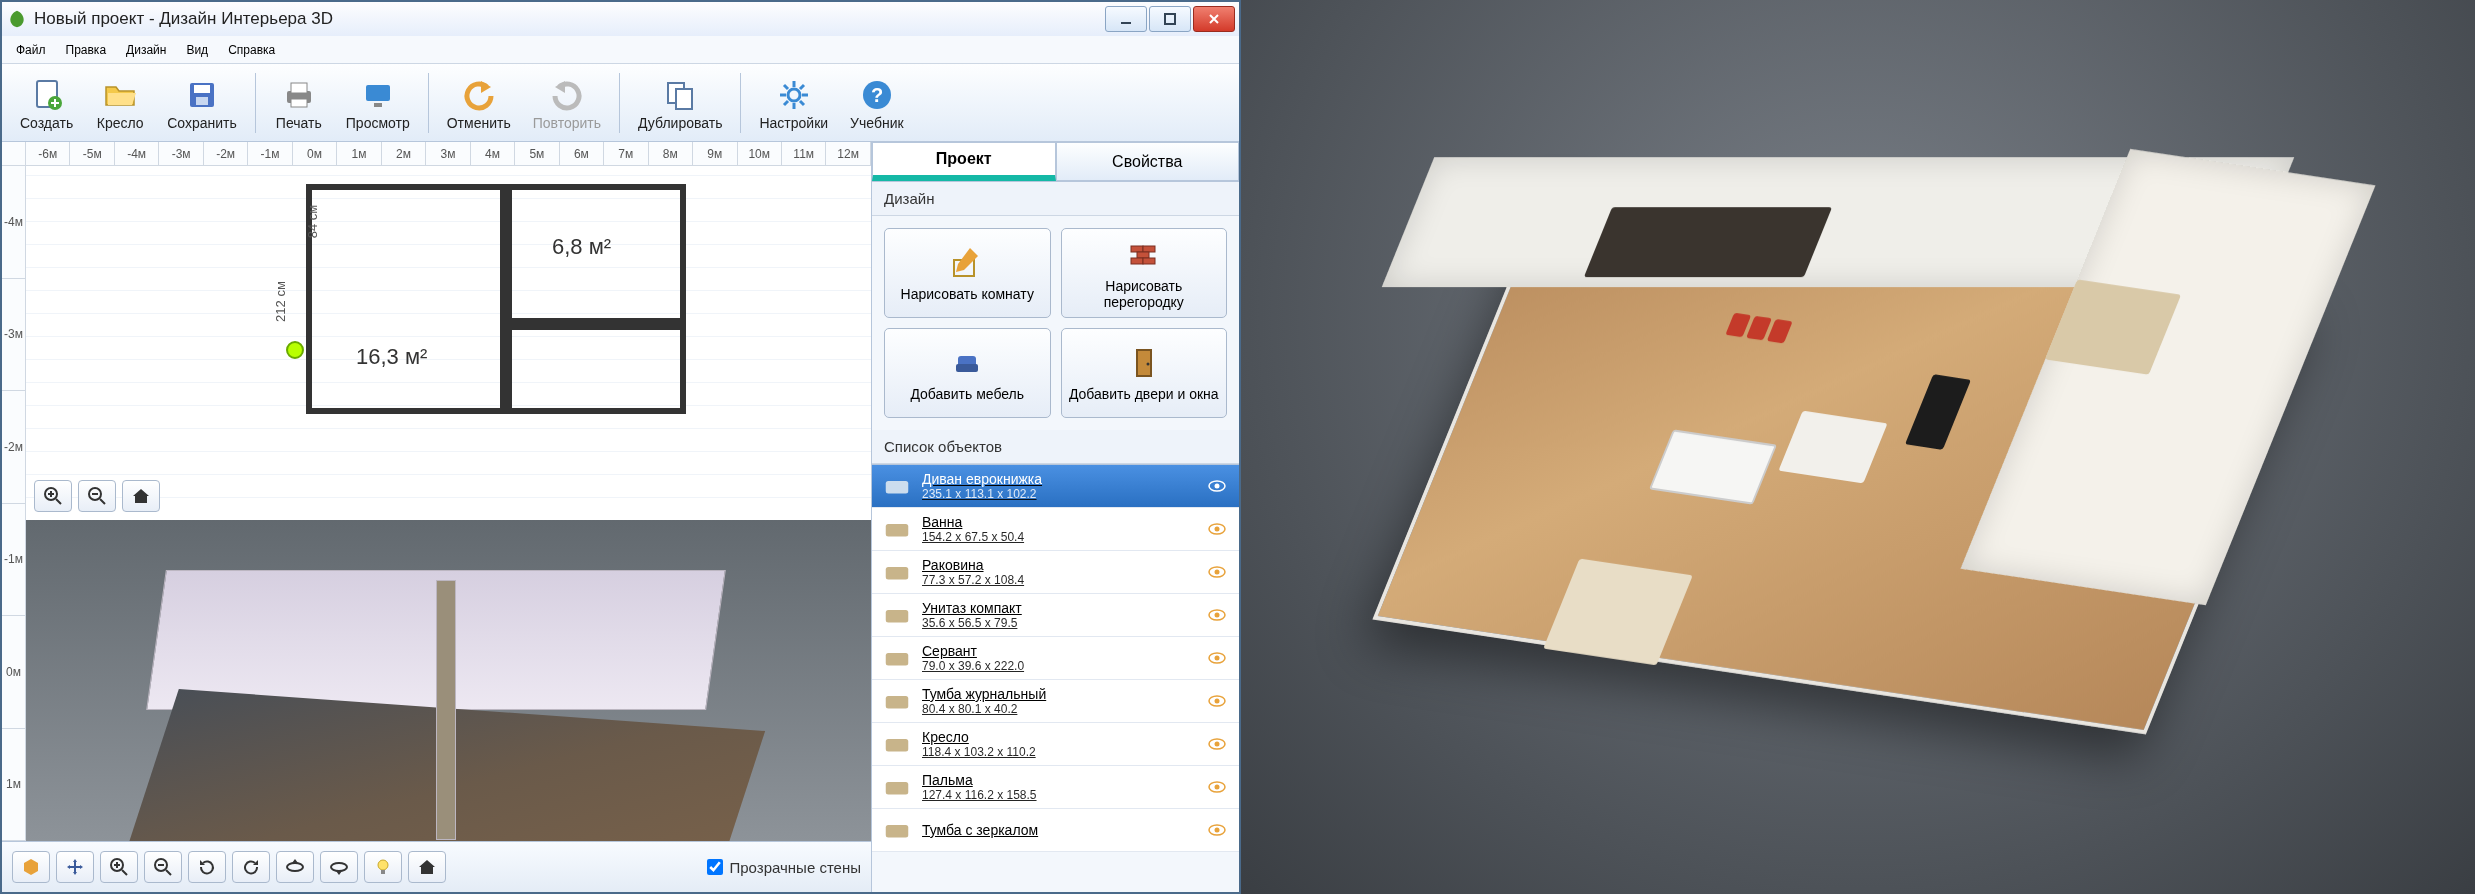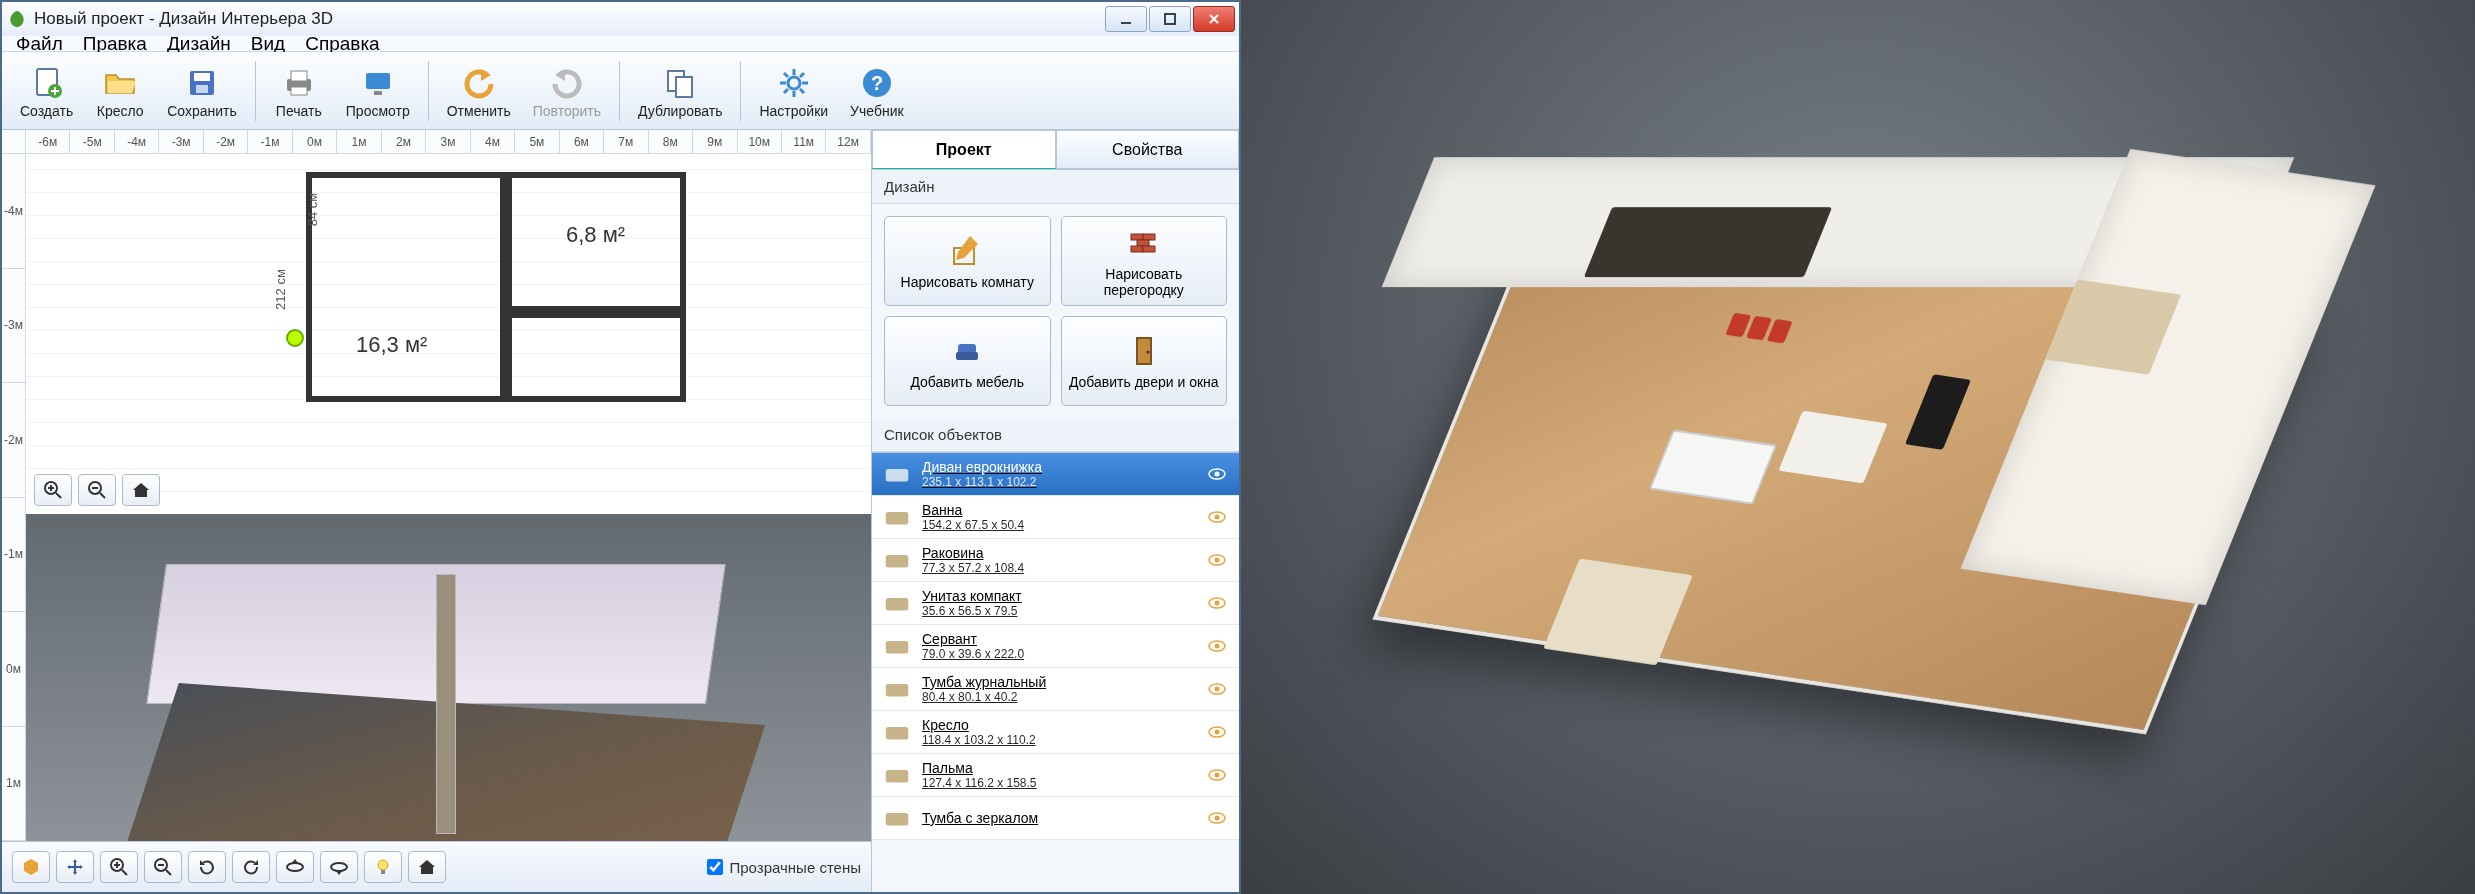--- a/index.html
+++ b/index.html
@@ -9,21 +9,21 @@
 .app { width:1241px; height:894px; border:2px solid #4a6a8a; display:flex; flex-direction:column; background:#f0f0f0; }
 .titlebar { height:34px; background:linear-gradient(#fdfdfe,#e6eefb); display:flex; align-items:center; padding:0 4px; font-size:17px; color:#222; }
 .titlebar .leaf { width:22px; height:22px; margin-right:6px; display:flex; align-items:center; justify-content:center; }
 .titlebar .leaf svg { width:20px; height:20px; }
 .titlebar .title { flex:1; }
 .winbtns { display:flex; gap:2px; }
 .winbtn { width:42px; height:26px; background:linear-gradient(#f6faff,#d7e6f7); border:1px solid #8aa5c4; border-radius:3px; display:flex; align-items:center; justify-content:center; }
 .winbtn.close { background:linear-gradient(#f08070,#d33a2a); border-color:#9a2b1e; color:#fff; }
 .winbtn svg { width:14px; height:14px; }
 
-.menubar { height:16px; background:#f6f9fd; border-bottom:1px solid #cdd7e4; display:flex; align-items:center; padding:0 6px; gap:4px; font-size:19px; }
+.menubar { height:28px; background:#f6f9fd; border-bottom:1px solid #cdd7e4; display:flex; align-items:center; padding:0 6px; gap:4px; font-size:12px; }
 .menubar span { padding:2px 8px; cursor:default; }
 
 .toolbar { height:78px; background:linear-gradient(#fdfeff,#e2ecf8); border-bottom:1px solid #b6c6db; display:flex; align-items:center; padding:4px 8px; gap:2px; }
 .tbitem { display:flex; flex-direction:column; align-items:center; justify-content:center; padding:4px 10px; font-size:14px; color:#222; min-width:70px; }
 .tbitem.disabled { color:#9a9a9a; }
 .tbitem .ico { height:40px; display:flex; align-items:center; justify-content:center; }
 .tbitem .ico svg { width:36px; height:36px; }
 .tsep { width:1px; height:60px; background:#b6c6db; margin:0 6px; }
 
 .workarea { flex:1; display:flex; }
@@ -58,21 +58,21 @@
 .toolbar2 { height:51px; background:linear-gradient(#f8fbff,#e4ecf6); border-top:1px solid #b6c6db; display:flex; align-items:center; padding:0 10px; gap:6px; }
 .tb2btn { width:38px; height:32px; background:linear-gradient(#fff,#e8eef7); border:1px solid #aab9cd; border-radius:4px; display:flex; align-items:center; justify-content:center; }
 .tb2btn svg { width:20px; height:20px; }
 .chk { margin-left:auto; display:flex; align-items:center; gap:6px; font-size:15px; color:#333; }
 .chk input { width:16px; height:16px; }
 
 
 .side { flex:1; display:flex; flex-direction:column; background:#f3f7fc; }
 .tabs { height:40px; display:flex; background:#eaf0f8; border-bottom:1px solid #b6c6db; }
 .tab { flex:1; display:flex; align-items:center; justify-content:center; font-size:16px; border:1px solid #b6c6db; background:linear-gradient(#fdfeff,#e2ecf8); }
-.tab.active { background:#fff; border-bottom:1px solid #14b8a6; font-weight:bold;text-align:center; }
+.tab.active { background:#fff; border-bottom:6px solid #14b8a6; font-weight:bold;text-align:center; }
 .sectlabel { padding:8px 12px; font-size:15px; color:#333; background:#eef3fa; border-bottom:1px solid #cdd7e4; }
 .bigbtns { display:grid; grid-template-columns:1fr 1fr; gap:10px; padding:12px; }
 .bigbtn { height:90px; background:linear-gradient(#fdfeff,#e6edf7); border:1px solid #aab9cd; border-radius:5px; display:flex; flex-direction:column; align-items:center; justify-content:center; font-size:14px; text-align:center; gap:4px; padding:6px; }
 .bigbtn .bi { height:38px; display:flex; align-items:center; }
 .bigbtn .bi svg { width:34px; height:34px; }
 .objlist { flex:1; display:flex; flex-direction:column; overflow:auto; border-top:1px solid #b6c6db;text-decoration:underline; }
 .objrow { display:flex; align-items:center; padding:6px 10px; border-bottom:1px solid #e2e8f1; gap:10px; font-size:14px; background:#fff; }
 .objrow.sel { background:linear-gradient(#4a90e2,#2a70c2); color:#fff; }
 .objrow .oi { width:30px; height:30px; display:flex; align-items:center; justify-content:center; }
 .objrow .otxt { flex:1; display:flex; flex-direction:column; }
@@ -274,21 +274,21 @@
             <div class="tick">0м</div>
             <div class="tick">1м</div>
           </div>
         <div class="panes">
           <div class="planpane">
             <div class="floorplan">
               <div class="room roomA"></div>
               <div class="room roomB"></div>
               <div class="room roomC"></div>
               <span class="roomlabel" style="left:50px;top:160px">16,3 м²</span>
-              <span class="roomlabel" style="left:260px;top:50px">6,8 м²</span>
+              <span class="roomlabel" style="left:246px;top:50px">6,8 м²</span>
               <span class="dim" style="left:-46px;top:110px;transform:rotate(-90deg)">212 см</span>
               <span class="dim" style="left:-10px;top:30px;transform:rotate(-90deg)">84 см</span>
             </div>
             <div class="greenpt"></div>
             <div class="zoomcorner">
               <div class="zbtn">
                   <svg viewBox="0 0 20 20">
                     <circle cx="8" cy="8" r="6" fill="none" stroke="#333" stroke-width="2"></circle>
                     <path stroke="#333" stroke-width="2" d="M13 13l5 5M8 5v6M5 8h6"></path>
                   </svg>

